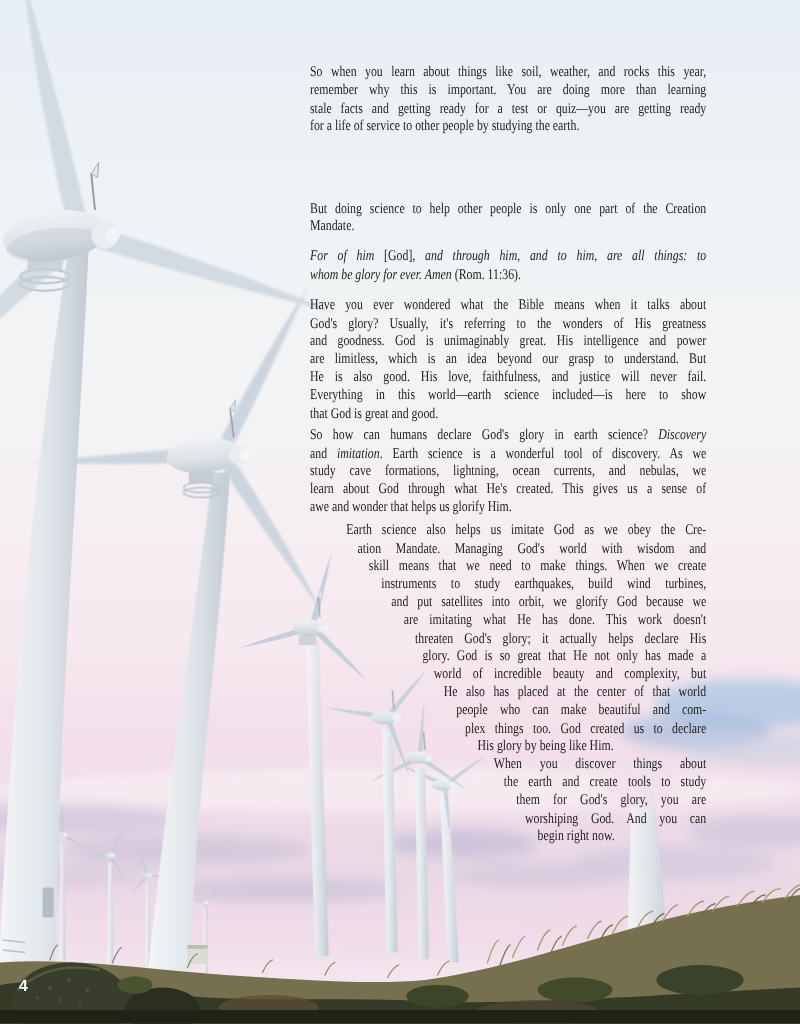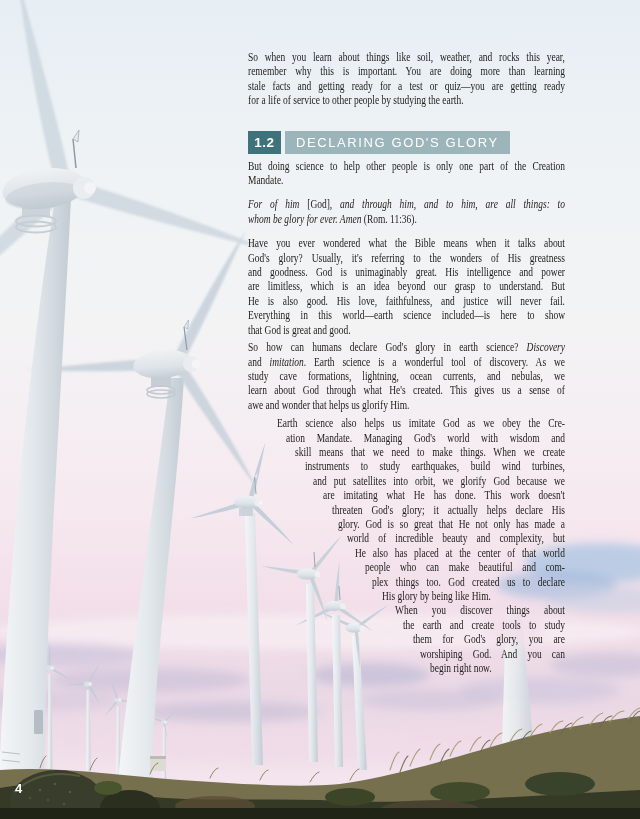--- a/index.html
+++ b/index.html
@@ -298,24 +298,20 @@
       <ellipse cx="108" cy="788" rx="14" ry="7" fill="#49552f"></ellipse>
       <ellipse cx="350" cy="797" rx="25" ry="9" fill="#3c4527"></ellipse>
       <ellipse cx="460" cy="792" rx="30" ry="10" fill="#414b2b"></ellipse>
       <ellipse cx="560" cy="784" rx="35" ry="12" fill="#39422a"></ellipse>
       <ellipse cx="215" cy="806" rx="40" ry="10" fill="#5c4c36" opacity=".75"></ellipse>
       <ellipse cx="430" cy="810" rx="50" ry="10" fill="#514534" opacity=".75"></ellipse>
       <rect x="0" y="808" width="640" height="11" fill="#202417"></rect>
     </g>
   </svg>
 
-  <div class="sec-head">
-    <div class="sec-num">1.2</div>
-    <div class="sec-title">DECLARING GOD'S GLORY</div>
-  </div>
 
   <div class="text-col">
       <div class="para" style="margin-top: 0px;">
         <div class="line"><span>So when you learn about things like soil, weather, and rocks this year,</span></div>
         <div class="line"><span>remember why this is important. You are doing more than learning</span></div>
         <div class="line"><span>stale facts and getting ready for a test or quiz—you are getting ready</span></div>
         <div class="line last"><span>for a life of service to other people by studying the earth.</span></div>
       </div>
       <div class="para" style="margin-top: 51px;">
         <div class="line"><span>But doing science to help other people is only one part of the Creation</span></div>

